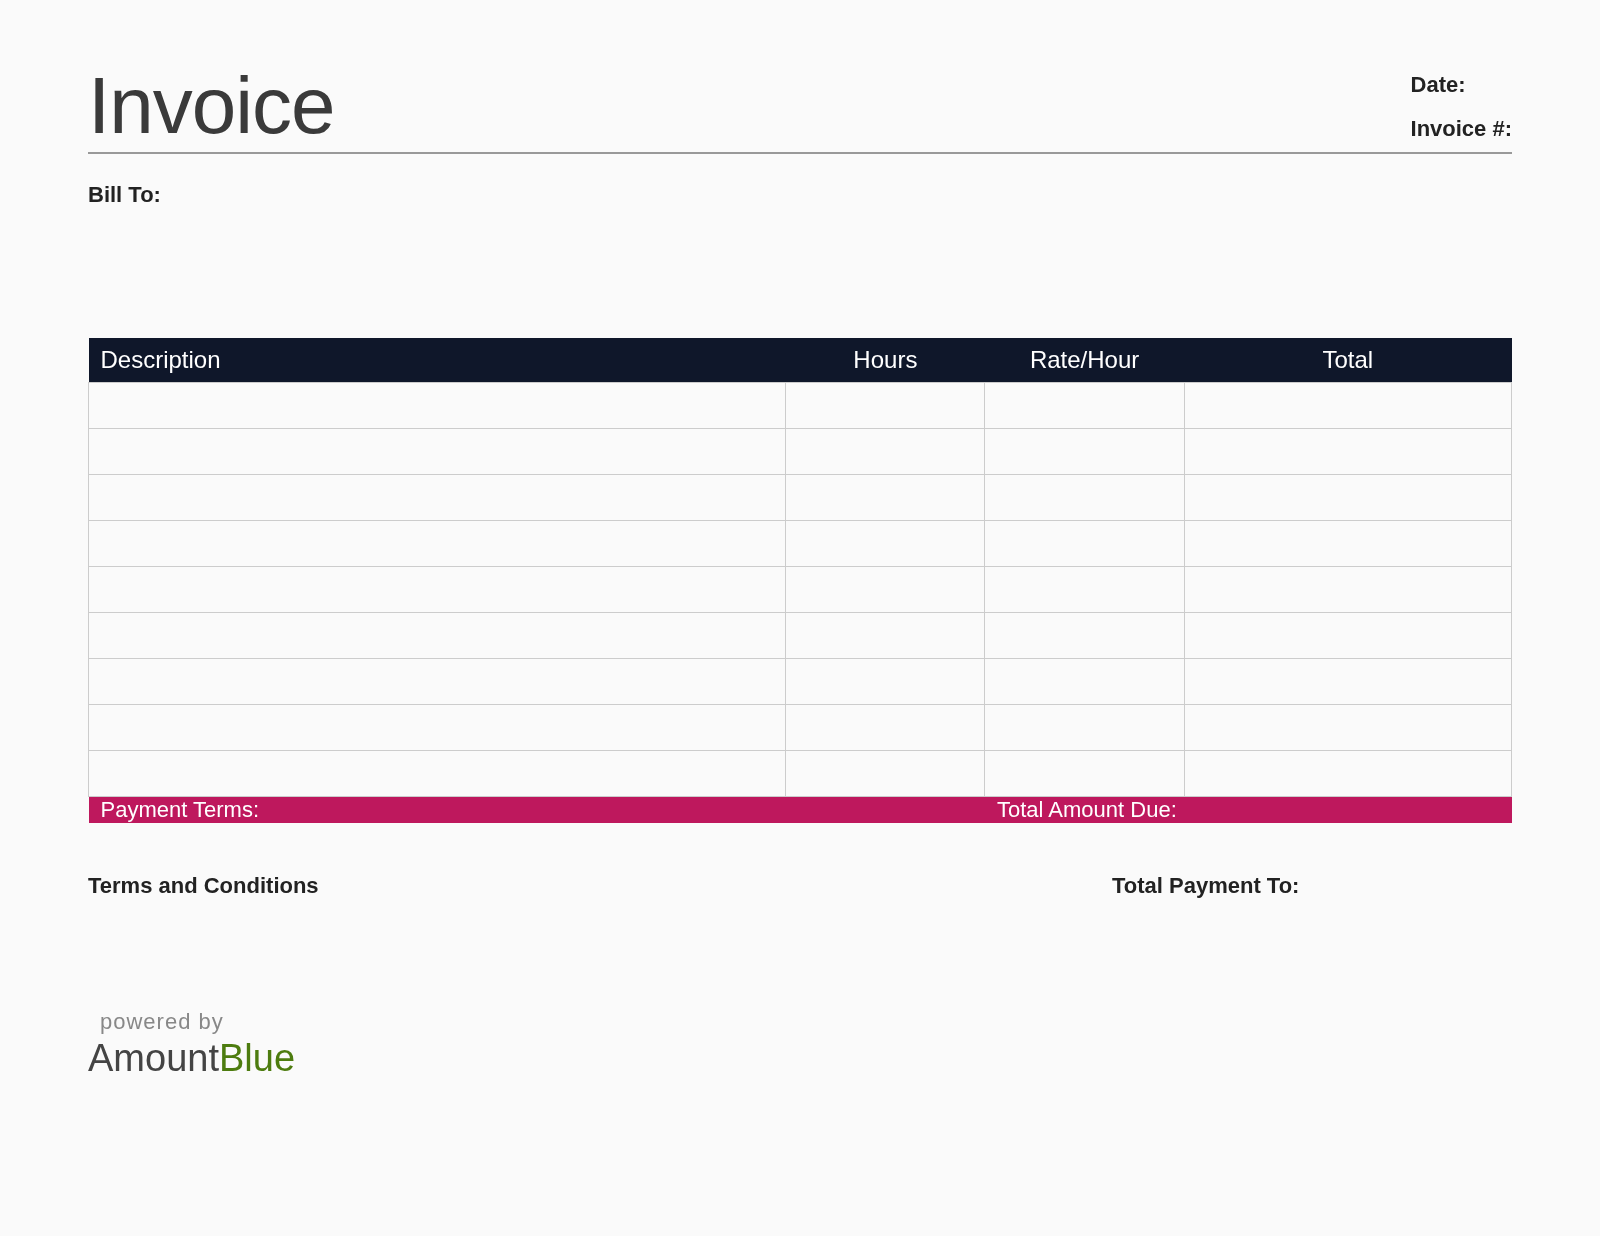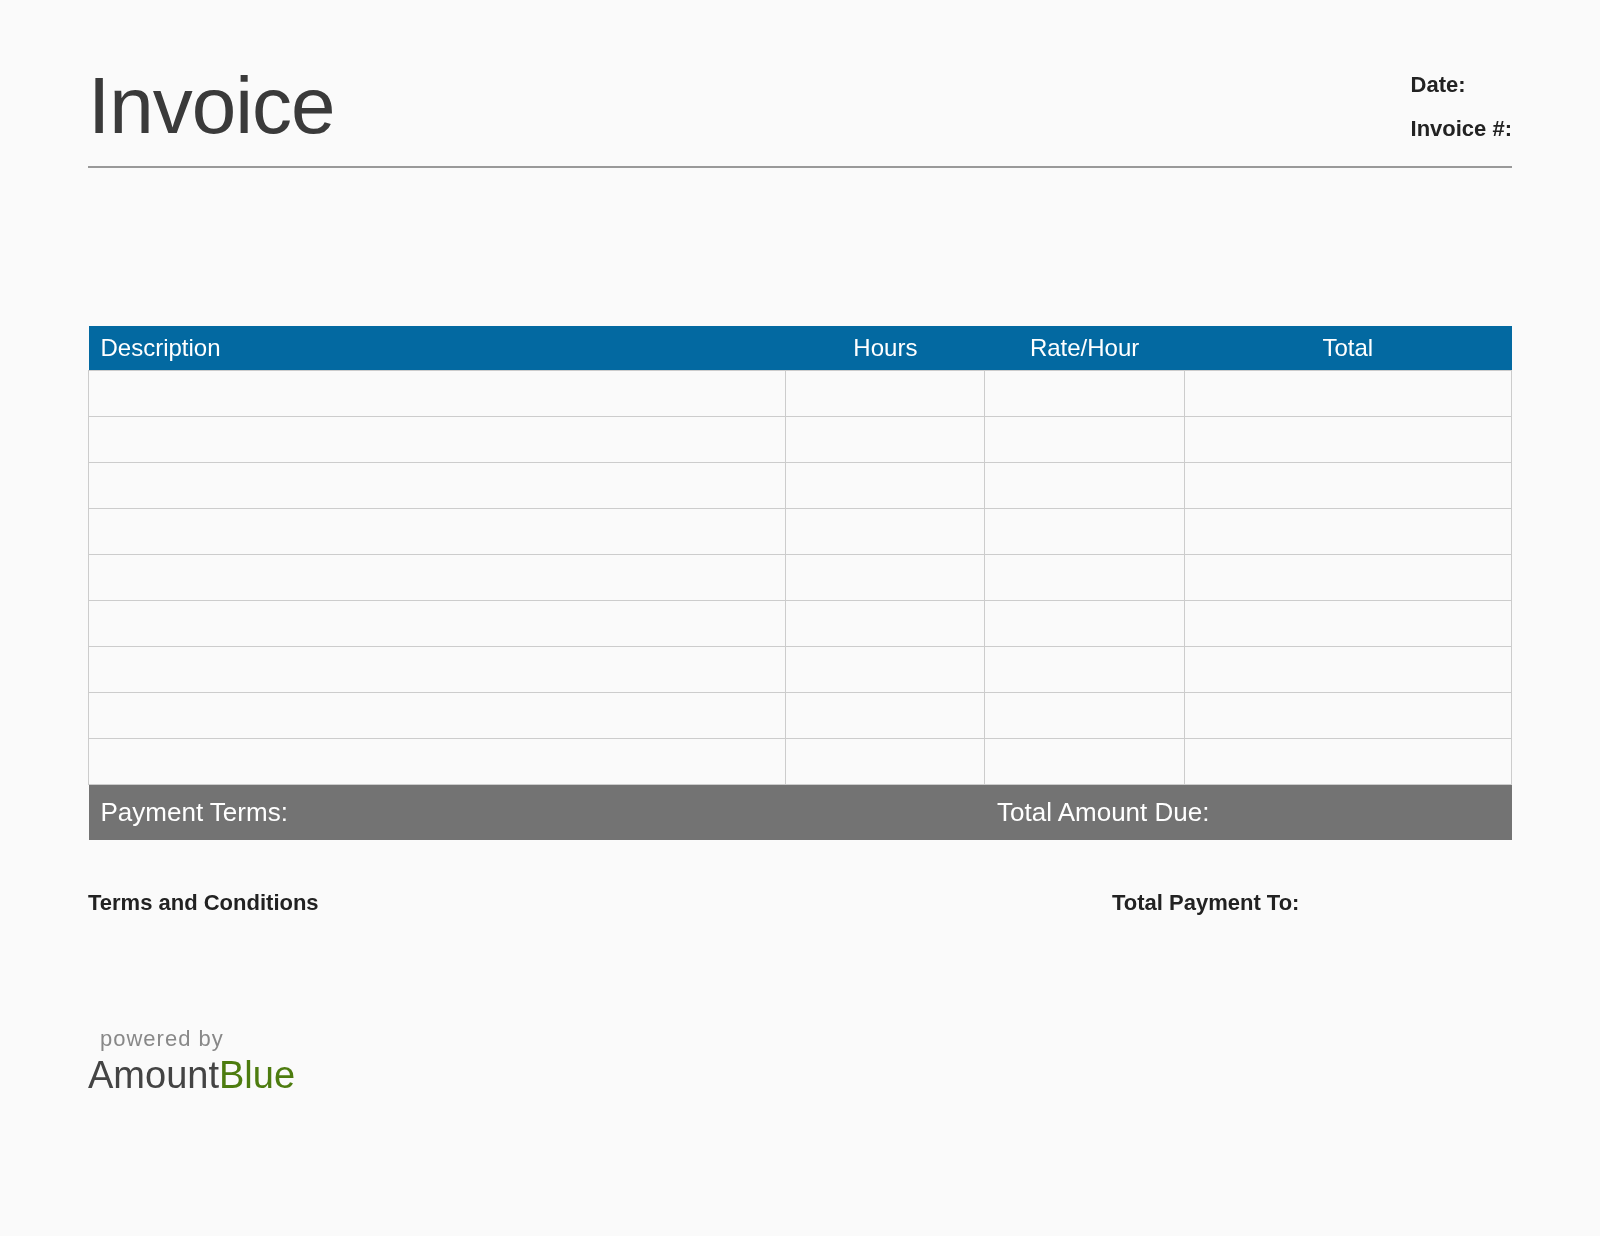--- a/index.html
+++ b/index.html
@@ -13,21 +13,21 @@
       width: 1600px;
       height: 1236px;
       padding: 60px 88px;
       color: #222;
     }
     .header-row {
       display: flex;
       justify-content: space-between;
       align-items: flex-end;
       border-bottom: 2px solid #999;
-      padding-bottom: 14px;
+      padding-bottom: 0;
     }
     .title {
       font-size: 80px;
       font-weight: 400;
       color: #3a3a3a;
       letter-spacing: -1px;
     }
     .meta {
       display: flex;
       flex-direction: column;
@@ -53,21 +53,21 @@
     .field-label {
       font-size: 22px;
       font-weight: 700;
       color: #222;
     }
     table {
       width: 100%;
       border-collapse: collapse;
     }
     thead th {
-      background: #0369a1;
+      background: #0f172a;
       color: #fff;
       font-weight: 400;
       font-size: 24px;
       padding: 8px 12px;
       text-align: left;
     }
     thead th.col-hours,
     thead th.col-rate,
     thead th.col-total {
       text-align: center;
@@ -76,25 +76,25 @@
     thead th.col-hours { width: 14%; }
     thead th.col-rate { width: 14%; }
     thead th.col-total { width: 23%; }
     tbody td {
       border: 1px solid #ccc;
       height: 46px;
       padding: 6px 10px;
       font-size: 18px;
     }
     tfoot td {
-      background: #737373;
+      background: #be185d;
       color: #fff;
-      font-size: 26px;
+      font-size: 22px;
       font-weight: 500;
-      padding: 12px 12px;
+      padding: 0 12px;
     }
     tfoot .footer-left {
       text-align: left;
     }
     tfoot .footer-right {
       text-align: left;
     }
     .bottom-row {
       display: flex;
       margin-top: 50px;
@@ -131,20 +131,23 @@
 
 <div class="header-row">
   <h1 class="title">Invoice</h1>
   <div class="meta">
     <span class="meta-label">Date:</span>
     <span class="meta-label">Invoice #:</span>
   </div>
 </div>
 
 <div class="address-row">
+  <div class="address-right">
+    <span class="field-label">Bill To:</span>
+  </div>
 </div>
 
 <table>
   <thead>
     <tr>
       <th class="col-desc">Description</th>
       <th class="col-hours">Hours</th>
       <th class="col-rate">Rate/Hour</th>
       <th class="col-total">Total</th>
     </tr>

